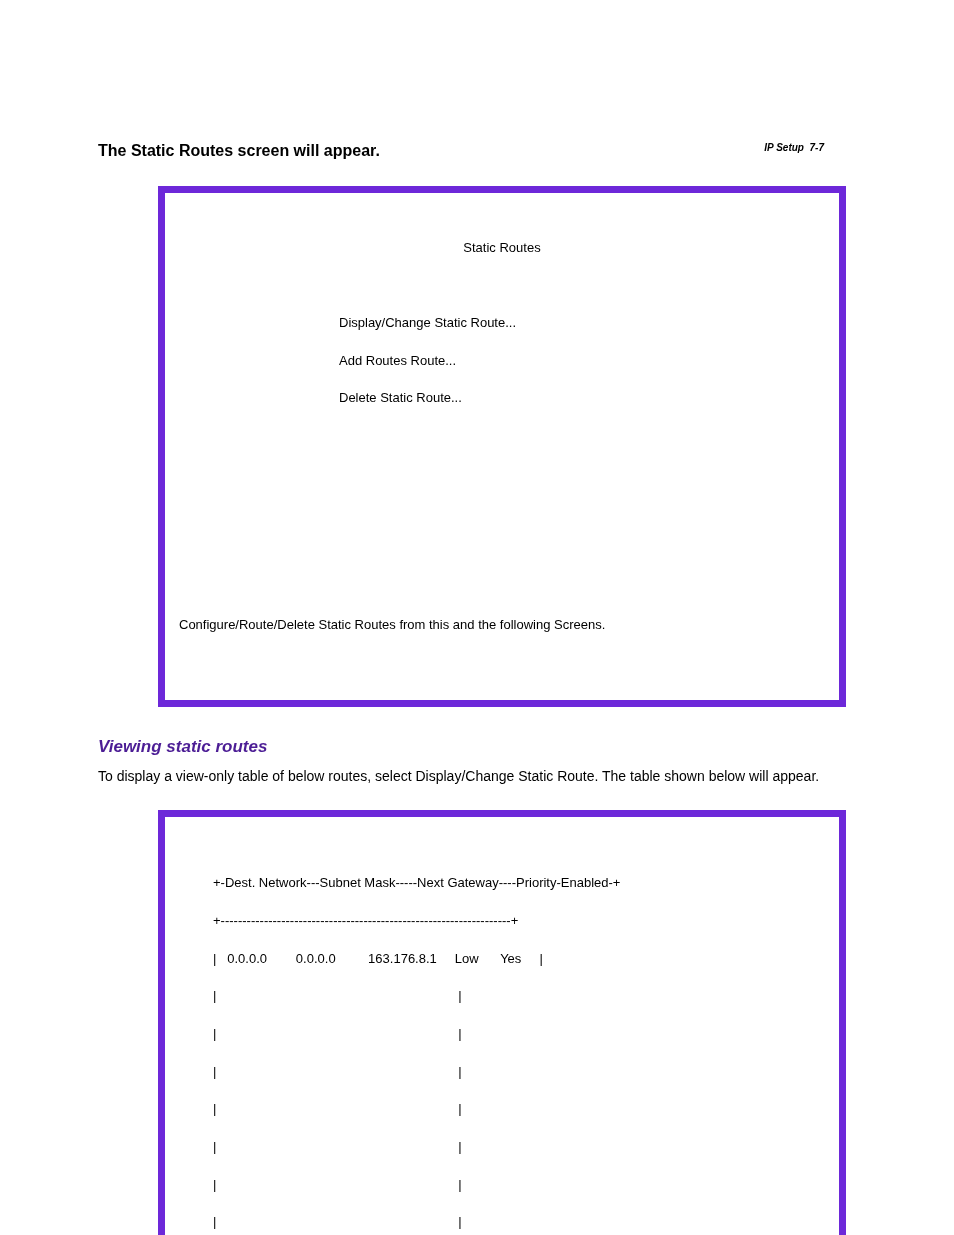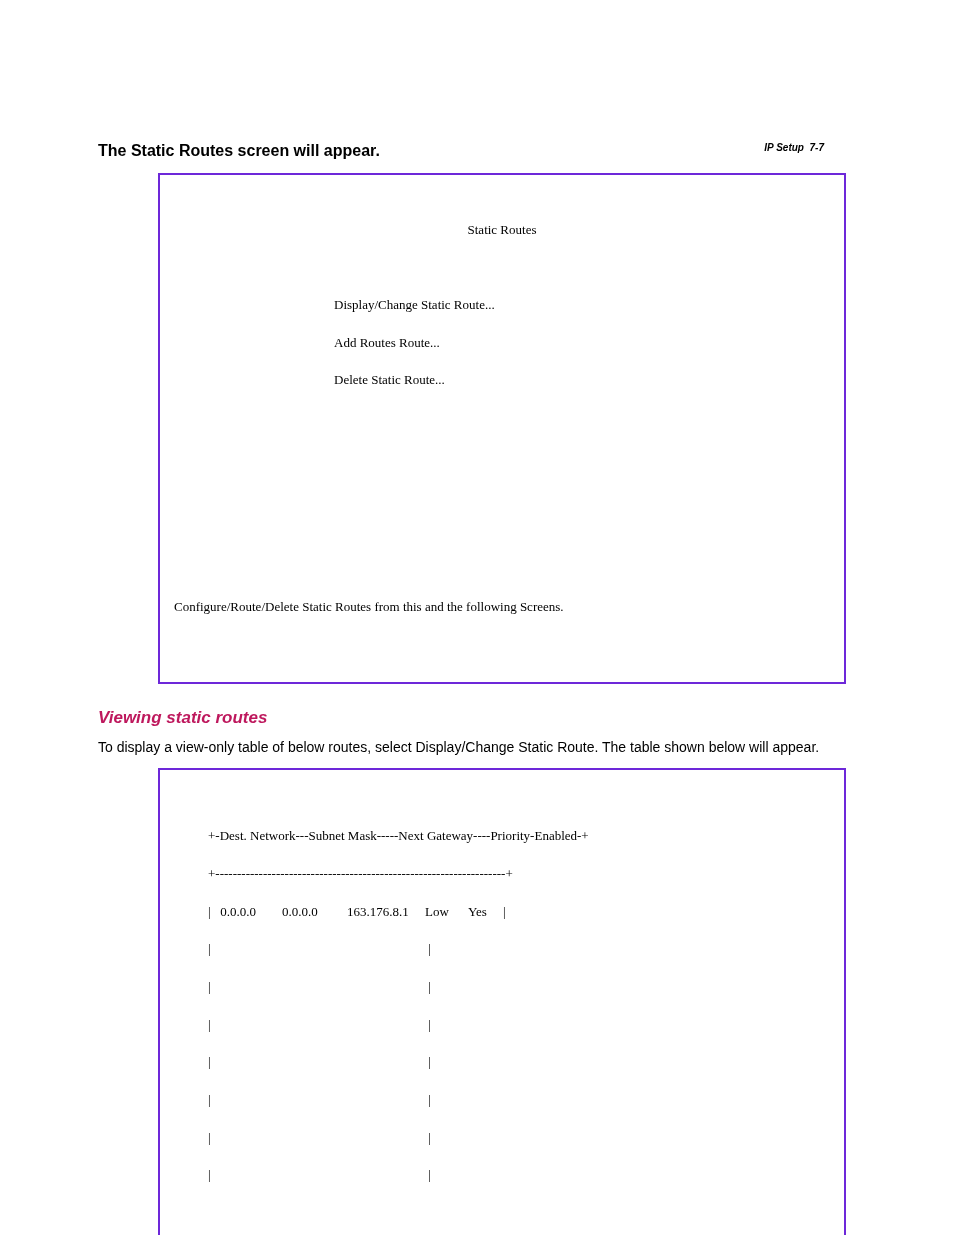--- a/index.html
+++ b/index.html
@@ -28,35 +28,35 @@
     margin-top: 20px;
   }
   .body-text {
     font-size: 16px;
     line-height: 1.35;
     margin-top: 20px;
     font-family: Arial, Helvetica, sans-serif;
     font-weight: bold;
   }
   .screen-box {
-    border: 2px solid #6d28d9;
-    margin: 11px 10px 0 60px;
+    border: 7px solid #6d28d9;
+    margin: 24px 10px 0 60px;
     padding: 28px 14px 28px 14px;
-    font-family: Liberation Serif, serif;
+    font-family: Liberation Sans, sans-serif;
     font-size: 13px;
     line-height: 1.45;
     white-space: pre;
     overflow: hidden;
   }
   .section-heading {
-    color: #be185d;
+    color: #4c1d95;
     font-style: italic;
     font-weight: bold;
     font-size: 17px;
-    margin-top: 24px;
+    margin-top: 30px;
     font-family: Arial, Helvetica, sans-serif;
   }
   .intro-para {
     font-size: 14px;
     line-height: 1.35;
     margin-top: 10px;
     font-family: Arial, Helvetica, sans-serif;
   }
   .bold { font-weight: normal; }
 </style>

